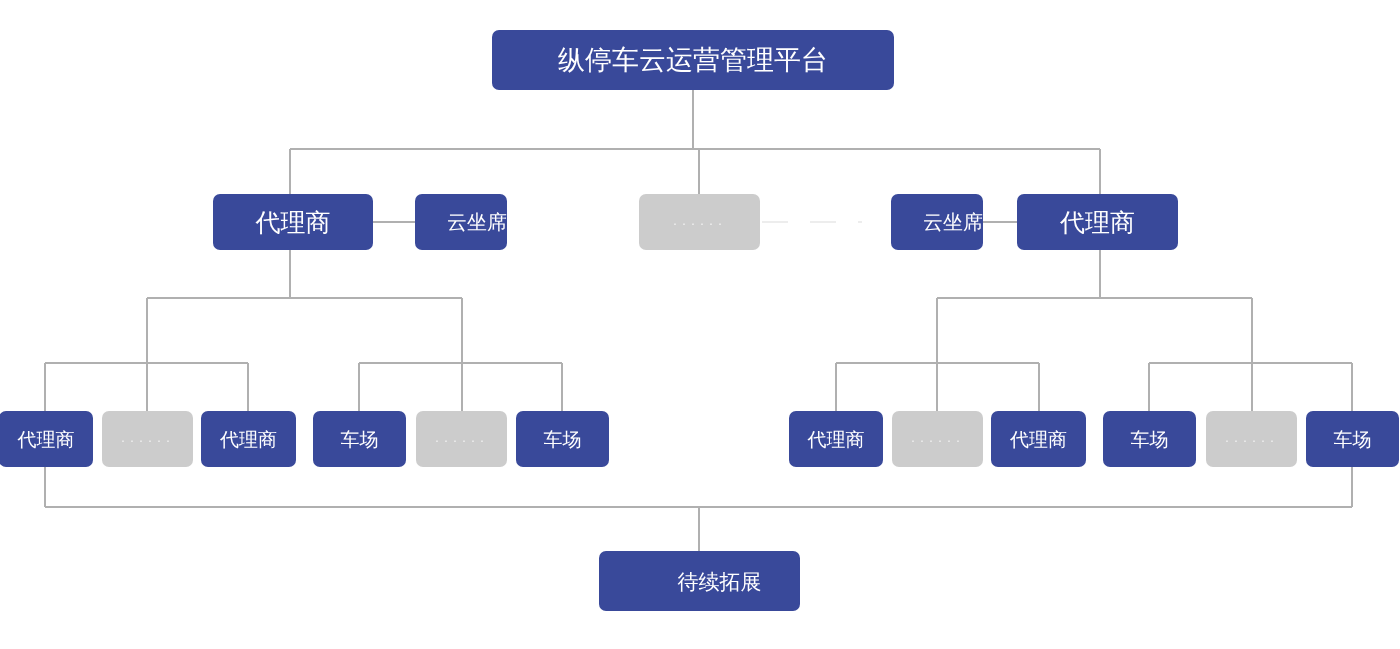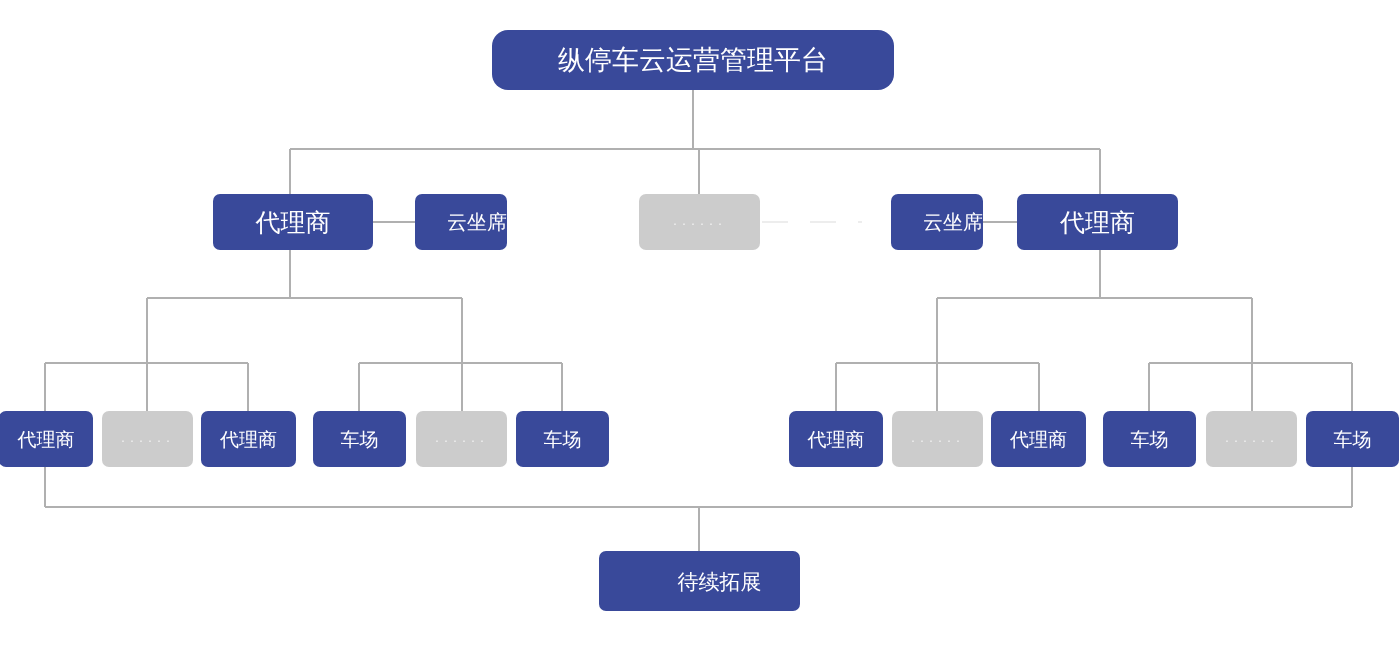--- a/index.html
+++ b/index.html
@@ -49,21 +49,20 @@
   .node-label {
     display: block;
   }
   .node.gray .node-label {
     letter-spacing: 4px;
     font-size: 15px;
     color: #efefef;
   }
   .size-root {
     font-size: 27px;
-    border-radius: 16px;
   }
   .size-l2 {
     font-size: 25px;
   }
   .size-l2small {
     font-size: 20px;
     justify-content: flex-end;
   }
   .size-leaf {
     font-size: 19px;

